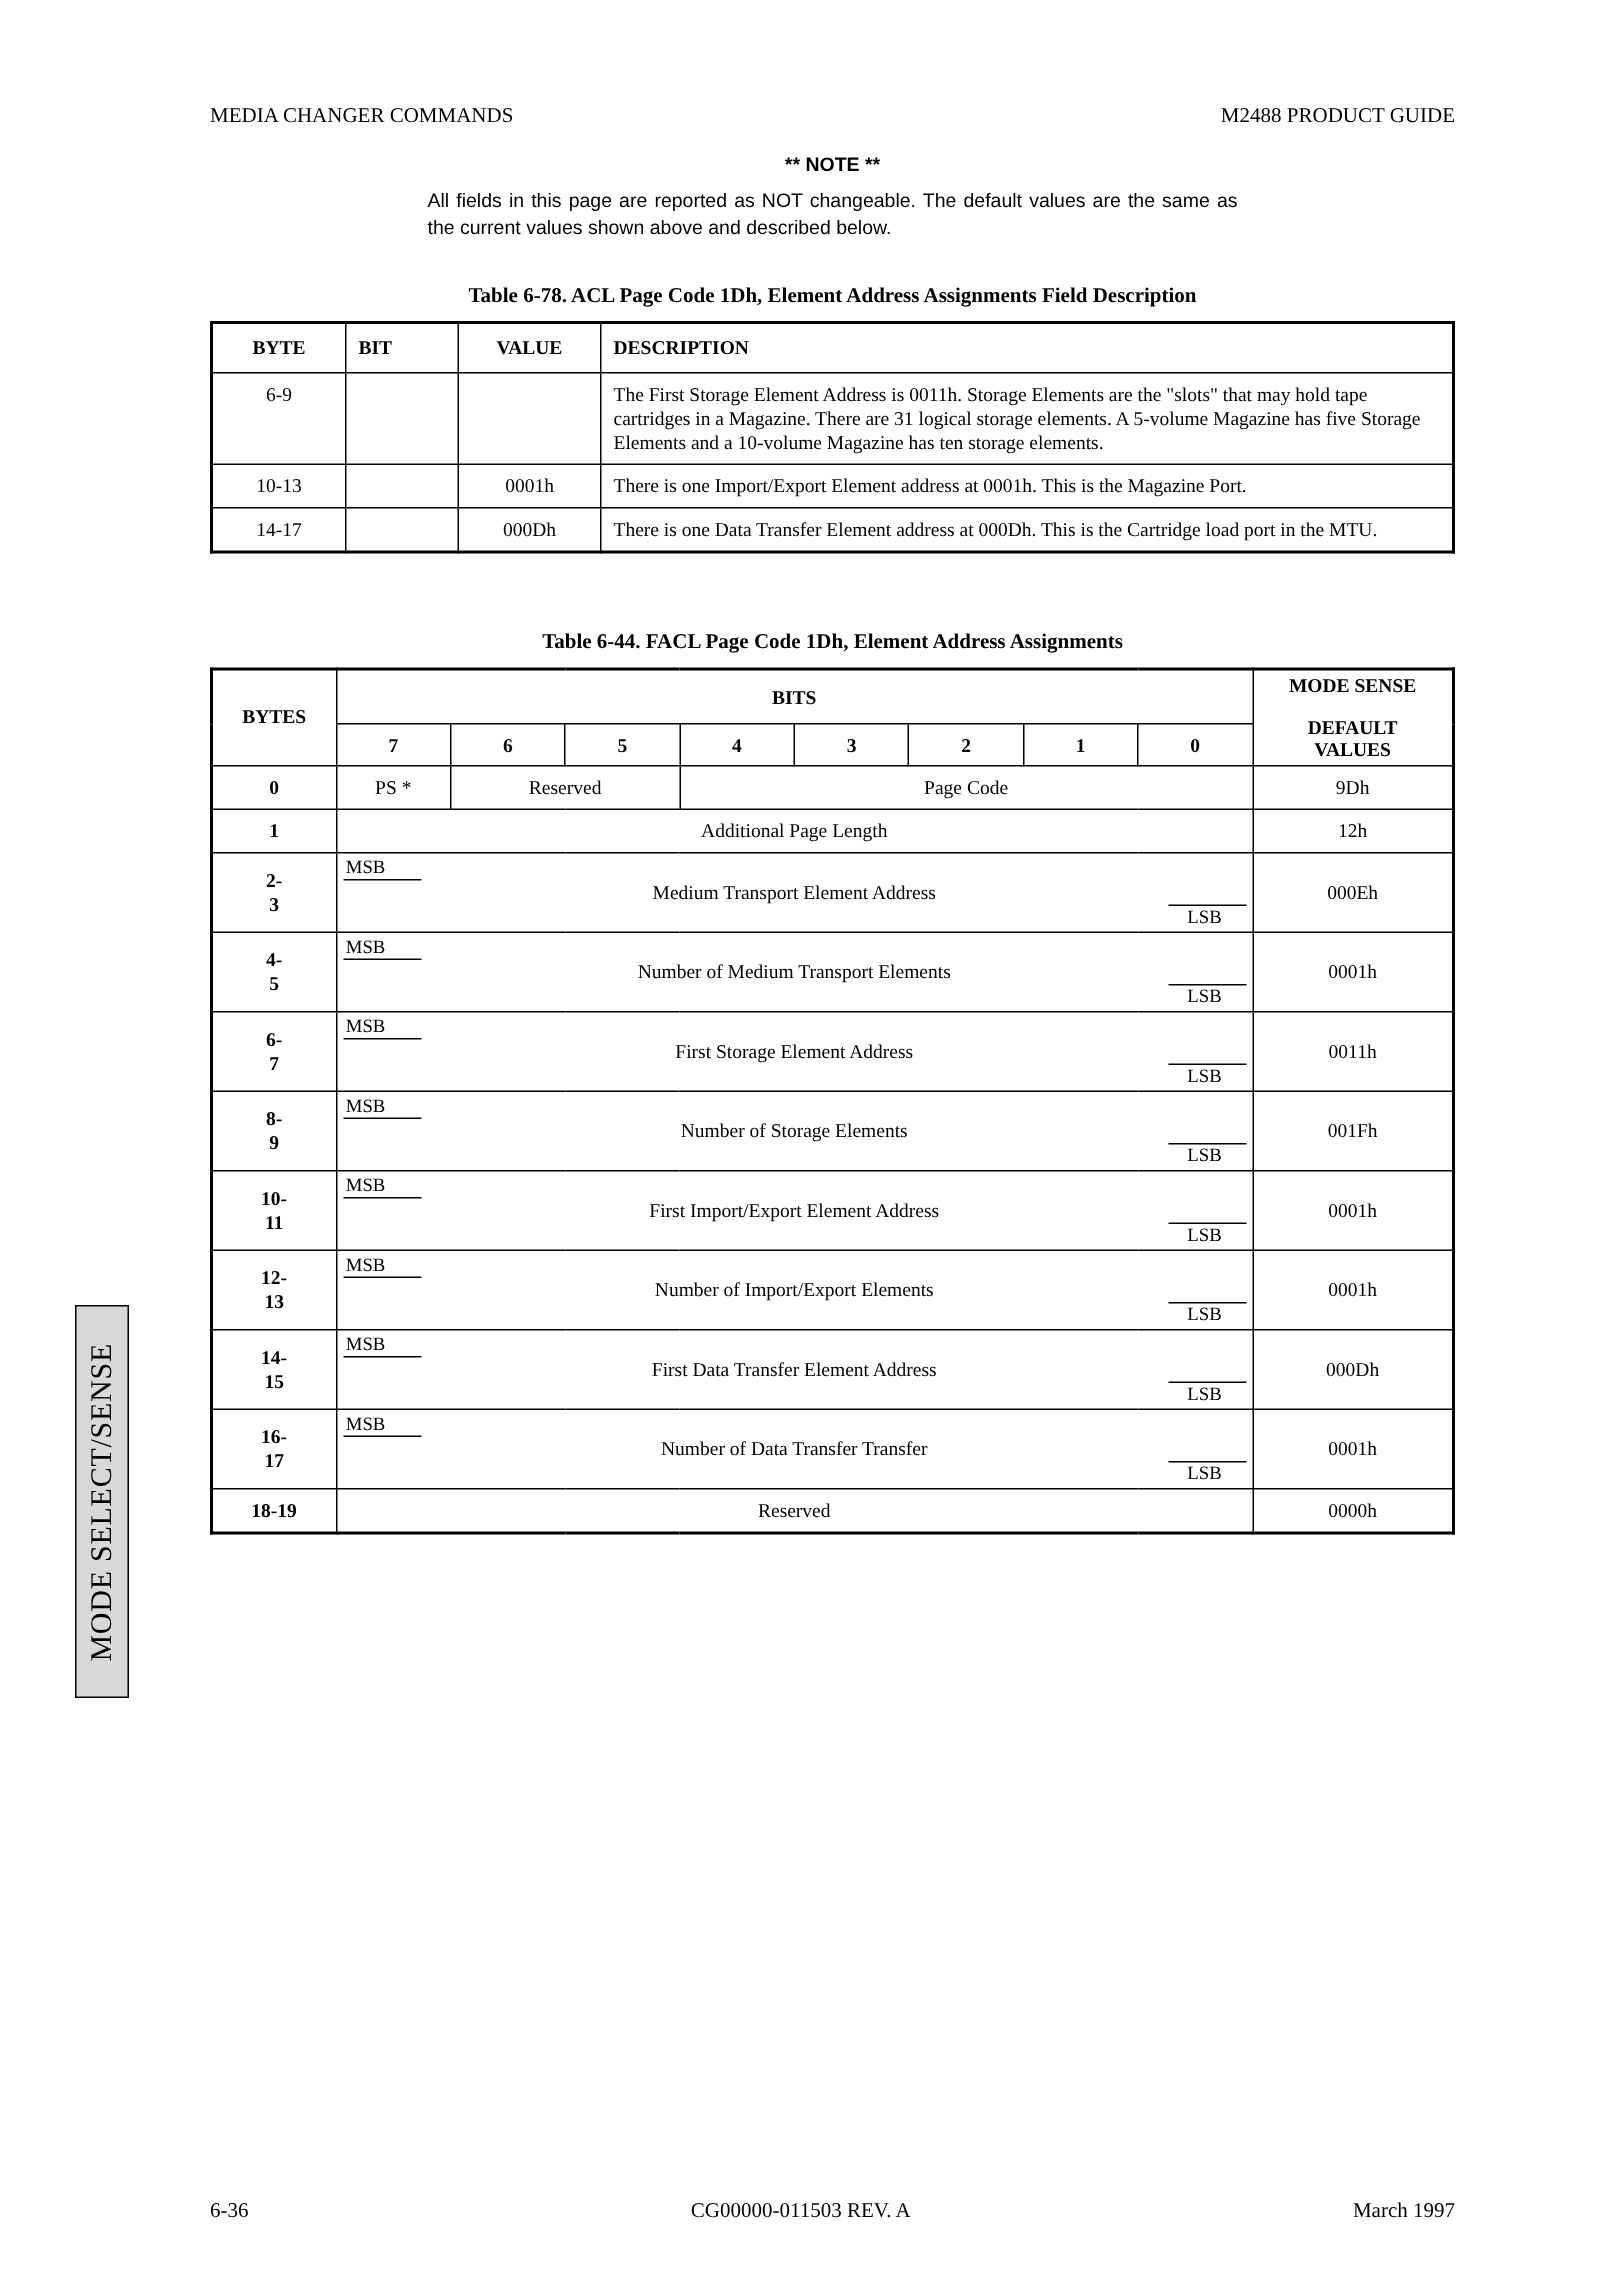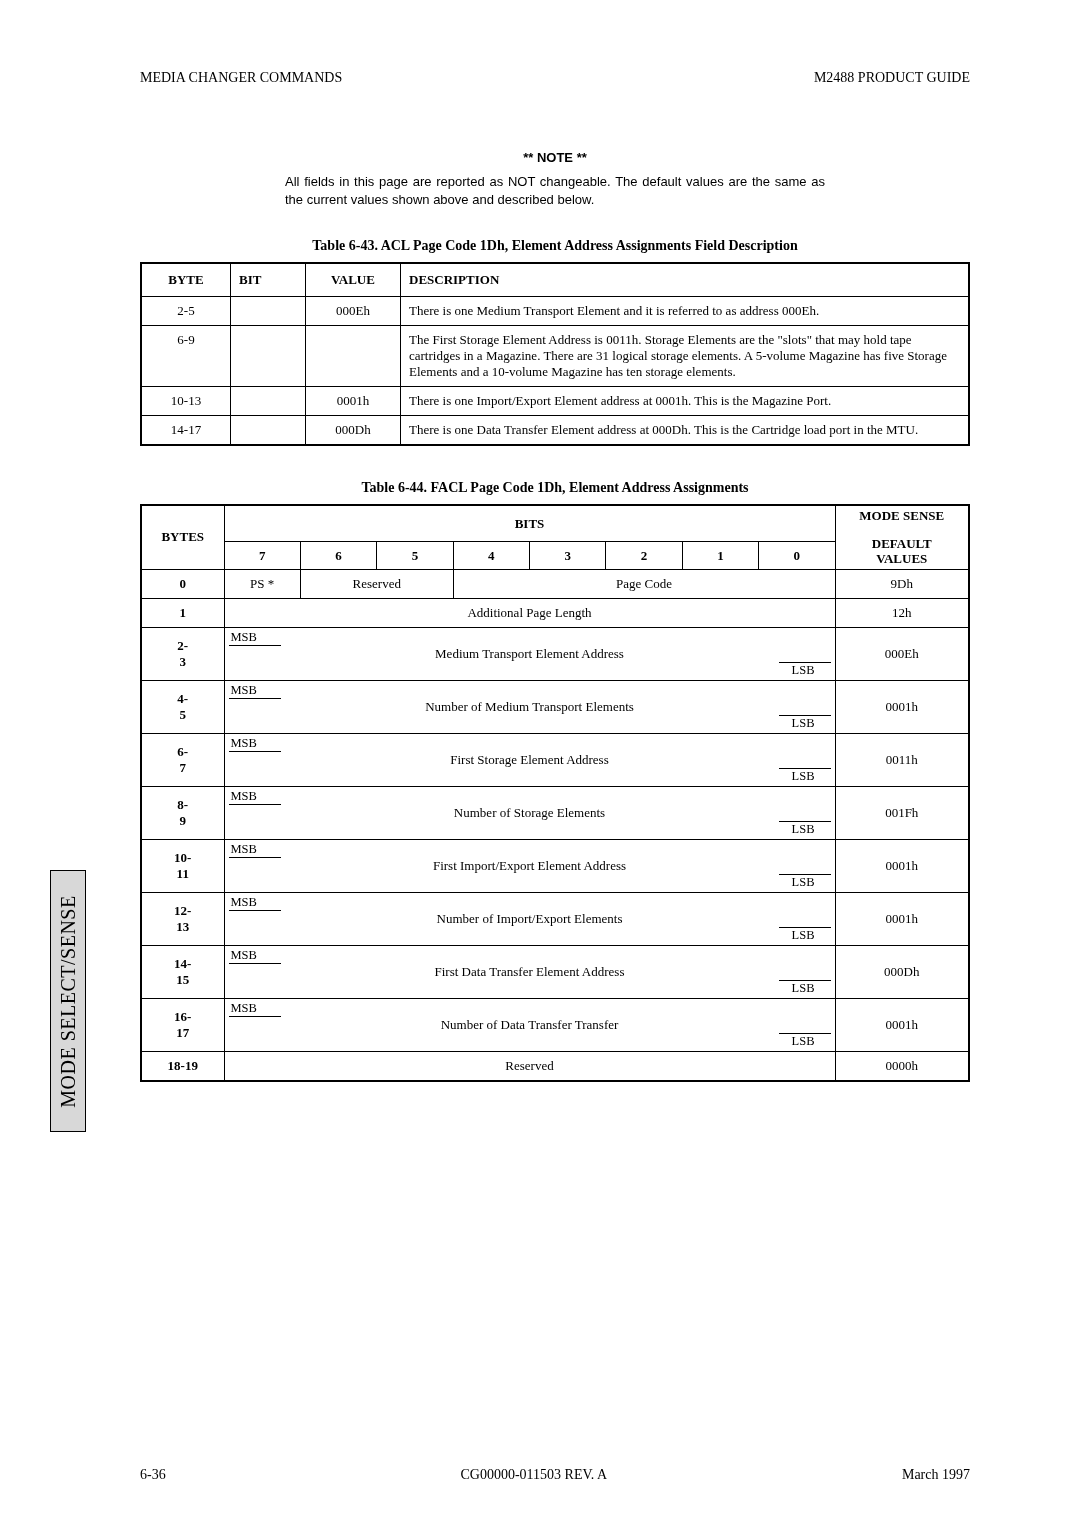--- a/index.html
+++ b/index.html
@@ -17,21 +17,21 @@
   .page {
     padding: 70px 110px 50px 140px;
     position: relative;
     height: 100%;
     box-sizing: border-box;
   }
   .header-row {
     display: flex;
     justify-content: space-between;
     font-size: 14px;
-    margin-bottom: 64px;
+    margin-bottom: 16px;
     text-align: right;
   }
   .note-block {
     width: 540px;
     margin: 0 auto 30px auto;
   }
   .note-title {
     text-align: center;
     font-family: Arial, Helvetica, sans-serif;
     font-weight: bold;
@@ -167,59 +167,53 @@
   <div class="header-row">
     <span>MEDIA CHANGER COMMANDS</span>
     <span>M2488 PRODUCT GUIDE</span>
   </div>
 
   <div class="note-block">
     <div class="note-title">** NOTE **</div>
     <div class="note-text">All fields in this page are reported as NOT changeable. The default values are the same as the current values shown above and described below.</div>
   </div>
 
-  <div class="table-caption">Table 6-43.   ACL Page Code 1Dh, Element Address Assignments Field Description</div>
+  <div class="table-caption">Table 6-78.   ACL Page Code 1Dh, Element Address Assignments Field Description</div>
   <table class="t1">
     <thead>
       <tr>
         <th class="col-byte">BYTE</th>
         <th class="col-bit">BIT</th>
         <th class="col-val">VALUE</th>
         <th class="col-desc">DESCRIPTION</th>
       </tr>
     </thead>
     <tbody id="t43-body">
         <tr>
-          <td>2-5</td>
-          <td></td>
-          <td>000Eh</td>
-          <td class="col-desc">There is one Medium Transport Element and it is referred to as address 000Eh.</td>
-        </tr>
-        <tr>
           <td>6-9</td>
           <td></td>
           <td></td>
           <td class="col-desc">The First Storage Element Address is 0011h. Storage Elements are the "slots" that may hold tape cartridges in a Magazine. There are 31 logical storage elements. A 5-volume Magazine has five Storage Elements and a 10-volume Magazine has ten storage elements.</td>
         </tr>
         <tr>
           <td>10-13</td>
           <td></td>
           <td>0001h</td>
           <td class="col-desc">There is one Import/Export Element address at 0001h. This is the Magazine Port.</td>
         </tr>
         <tr>
           <td>14-17</td>
           <td></td>
           <td>000Dh</td>
           <td class="col-desc">There is one Data Transfer Element address at 000Dh. This is the Cartridge load port in the MTU.</td>
         </tr>
       </tbody>
   </table>
 
-  <div class="table-caption" style="margin-top:34px;">Table 6-44.   FACL Page Code 1Dh, Element Address Assignments</div>
+  <div class="table-caption" style="margin-top:52px;">Table 6-44.   FACL Page Code 1Dh, Element Address Assignments</div>
   <table class="t2">
     <thead>
       <tr>
         <th class="bytes-col" rowspan="2">BYTES</th>
         <th colspan="8" class="bits-head">BITS</th>
         <th class="ms-col modesense-head" rowspan="2">
           <div>MODE SENSE</div>
           <div style="font-weight:bold;margin-top:12px;">
             <span>DEFAULT</span><br>
             <span>VALUES</span>

